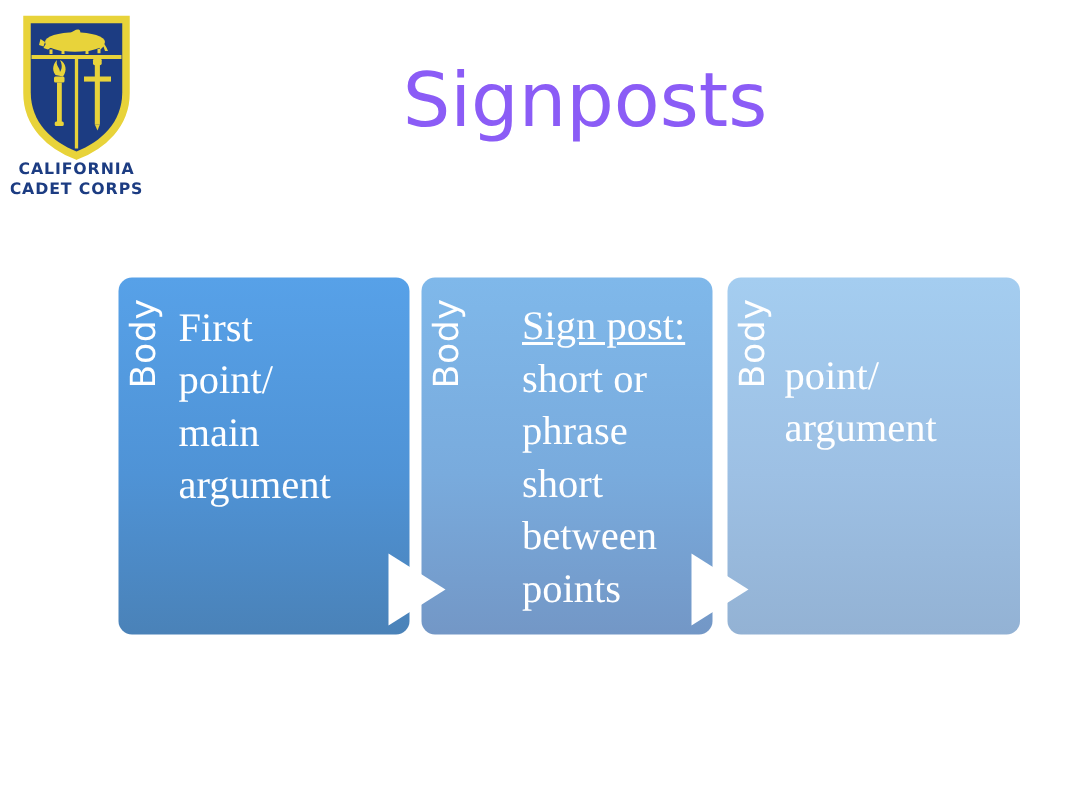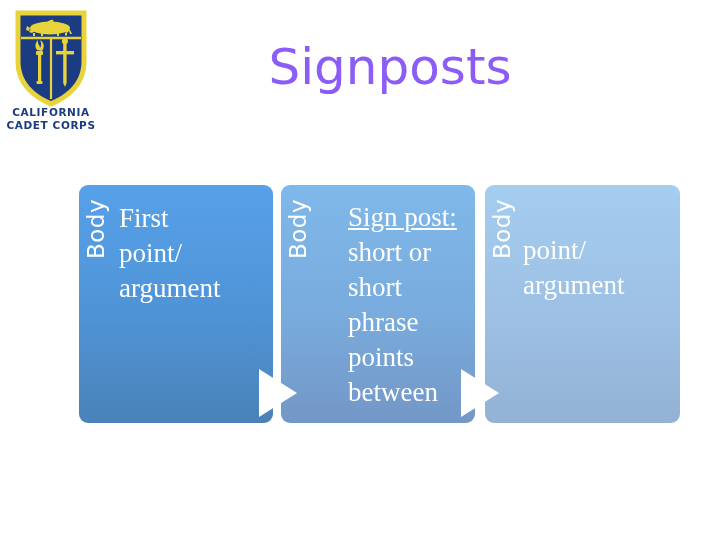--- a/index.html
+++ b/index.html
@@ -163,33 +163,34 @@
 
 <div class="slide-title">Signposts</div>
 
 <div class="diagram">
 
   <div class="chev-box b1">
     <div class="body-tag t1">Body</div>
     <div class="box-text t1">
       <div>First</div>
       <div>point/</div>
+      <div>main</div>
       <div>argument</div>
     </div>
   </div>
 
   <div class="chev-box b2">
     <div class="body-tag t2">Body</div>
     <div class="box-text t2">
       <div><span class="u">Sign post:</span></div>
       <div>short or</div>
+      <div>phrase</div>
       <div>short</div>
-      <div>phrase</div>
+      <div>between</div>
       <div>points</div>
-      <div>between</div>
     </div>
   </div>
 
   <div class="chev-box b3">
     <div class="body-tag t3">Body</div>
     <div class="box-text t3">
       <div>point/</div>
       <div>argument</div>
     </div>
   </div>

